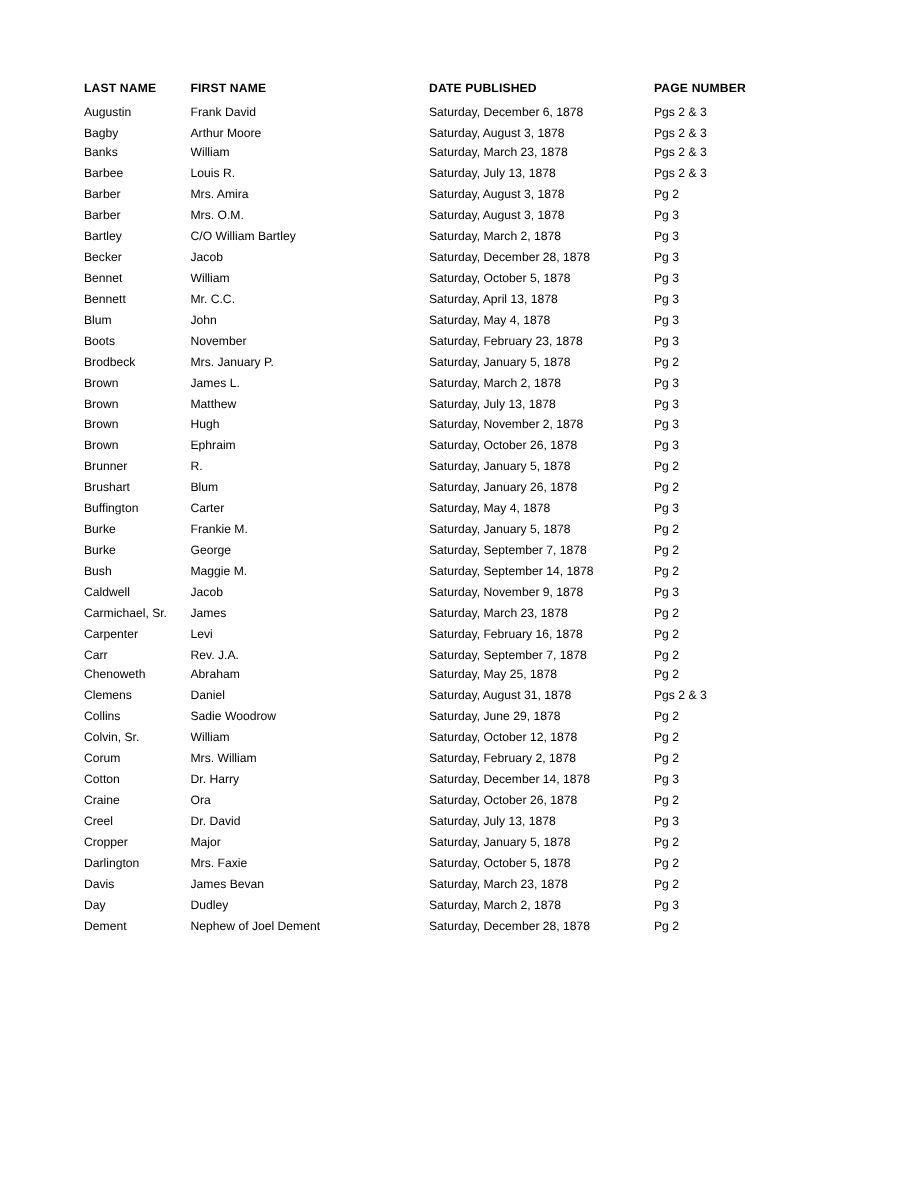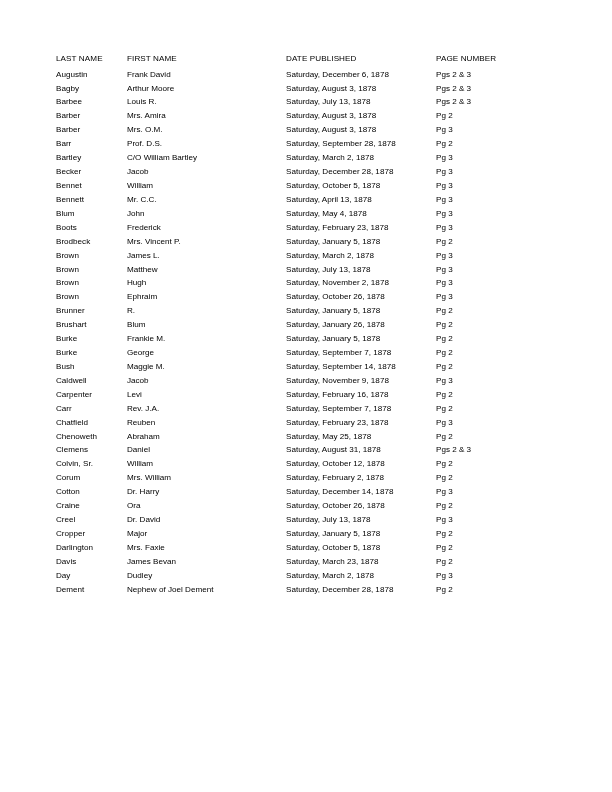--- a/index.html
+++ b/index.html
@@ -29,21 +29,21 @@
     border-collapse: collapse;
     table-layout: fixed;
   }
   .index-table col.c-last  { width: 71px; }
   .index-table col.c-first { width: 159px; }
   .index-table col.c-date  { width: 150px; }
   .index-table col.c-page  { width: 120px; }
 
   .index-table thead th {
     font-size: 8.1px;
-    font-weight: normal;
+    font-weight: bold;
     text-align: left;
     padding: 0 0 4.6px 0;
     letter-spacing: 0.1px;
     white-space: nowrap;
     vertical-align: bottom;
   }
   .index-table tbody td {
     font-size: 8.1px;
     font-weight: normal;
     text-align: left;
@@ -82,44 +82,44 @@
           <td>Saturday, December 6, 1878</td>
           <td>Pgs 2 &amp; 3</td>
         </tr>
         <tr>
           <td>Bagby</td>
           <td>Arthur Moore</td>
           <td>Saturday, August 3, 1878</td>
           <td>Pgs 2 &amp; 3</td>
         </tr>
         <tr>
+          <td>Banks</td>
+          <td>William</td>
+          <td>Saturday, March 23, 1878</td>
+          <td>Pgs 2 &amp; 3</td>
+        </tr>
+        <tr>
           <td>Barbee</td>
           <td>Louis R.</td>
           <td>Saturday, July 13, 1878</td>
           <td>Pgs 2 &amp; 3</td>
         </tr>
         <tr>
           <td>Barber</td>
           <td>Mrs. Amira</td>
           <td>Saturday, August 3, 1878</td>
           <td>Pg 2</td>
         </tr>
         <tr>
           <td>Barber</td>
           <td>Mrs. O.M.</td>
           <td>Saturday, August 3, 1878</td>
           <td>Pg 3</td>
         </tr>
         <tr>
-          <td>Barr</td>
-          <td>Prof. D.S.</td>
-          <td>Saturday, September 28, 1878</td>
-          <td>Pg 2</td>
-        </tr>
-        <tr>
           <td>Bartley</td>
           <td>C/O William Bartley</td>
           <td>Saturday, March 2, 1878</td>
           <td>Pg 3</td>
         </tr>
         <tr>
           <td>Becker</td>
           <td>Jacob</td>
           <td>Saturday, December 28, 1878</td>
           <td>Pg 3</td>
@@ -137,27 +137,27 @@
           <td>Pg 3</td>
         </tr>
         <tr>
           <td>Blum</td>
           <td>John</td>
           <td>Saturday, May 4, 1878</td>
           <td>Pg 3</td>
         </tr>
         <tr>
           <td>Boots</td>
-          <td>Frederick</td>
+          <td>November</td>
           <td>Saturday, February 23, 1878</td>
           <td>Pg 3</td>
         </tr>
         <tr>
           <td>Brodbeck</td>
-          <td>Mrs. Vincent P.</td>
+          <td>Mrs. January P.</td>
           <td>Saturday, January 5, 1878</td>
           <td>Pg 2</td>
         </tr>
         <tr>
           <td>Brown</td>
           <td>James L.</td>
           <td>Saturday, March 2, 1878</td>
           <td>Pg 3</td>
         </tr>
         <tr>
@@ -184,20 +184,26 @@
           <td>Saturday, January 5, 1878</td>
           <td>Pg 2</td>
         </tr>
         <tr>
           <td>Brushart</td>
           <td>Blum</td>
           <td>Saturday, January 26, 1878</td>
           <td>Pg 2</td>
         </tr>
         <tr>
+          <td>Buffington</td>
+          <td>Carter</td>
+          <td>Saturday, May 4, 1878</td>
+          <td>Pg 3</td>
+        </tr>
+        <tr>
           <td>Burke</td>
           <td>Frankie M.</td>
           <td>Saturday, January 5, 1878</td>
           <td>Pg 2</td>
         </tr>
         <tr>
           <td>Burke</td>
           <td>George</td>
           <td>Saturday, September 7, 1878</td>
           <td>Pg 2</td>
@@ -208,50 +214,56 @@
           <td>Saturday, September 14, 1878</td>
           <td>Pg 2</td>
         </tr>
         <tr>
           <td>Caldwell</td>
           <td>Jacob</td>
           <td>Saturday, November 9, 1878</td>
           <td>Pg 3</td>
         </tr>
         <tr>
+          <td>Carmichael, Sr.</td>
+          <td>James</td>
+          <td>Saturday, March 23, 1878</td>
+          <td>Pg 2</td>
+        </tr>
+        <tr>
           <td>Carpenter</td>
           <td>Levi</td>
           <td>Saturday, February 16, 1878</td>
           <td>Pg 2</td>
         </tr>
         <tr>
           <td>Carr</td>
           <td>Rev. J.A.</td>
           <td>Saturday, September 7, 1878</td>
           <td>Pg 2</td>
         </tr>
         <tr>
-          <td>Chatfield</td>
-          <td>Reuben</td>
-          <td>Saturday, February 23, 1878</td>
-          <td>Pg 3</td>
-        </tr>
-        <tr>
           <td>Chenoweth</td>
           <td>Abraham</td>
           <td>Saturday, May 25, 1878</td>
           <td>Pg 2</td>
         </tr>
         <tr>
           <td>Clemens</td>
           <td>Daniel</td>
           <td>Saturday, August 31, 1878</td>
           <td>Pgs 2 &amp; 3</td>
         </tr>
         <tr>
+          <td>Collins</td>
+          <td>Sadie Woodrow</td>
+          <td>Saturday, June 29, 1878</td>
+          <td>Pg 2</td>
+        </tr>
+        <tr>
           <td>Colvin, Sr.</td>
           <td>William</td>
           <td>Saturday, October 12, 1878</td>
           <td>Pg 2</td>
         </tr>
         <tr>
           <td>Corum</td>
           <td>Mrs. William</td>
           <td>Saturday, February 2, 1878</td>
           <td>Pg 2</td>

